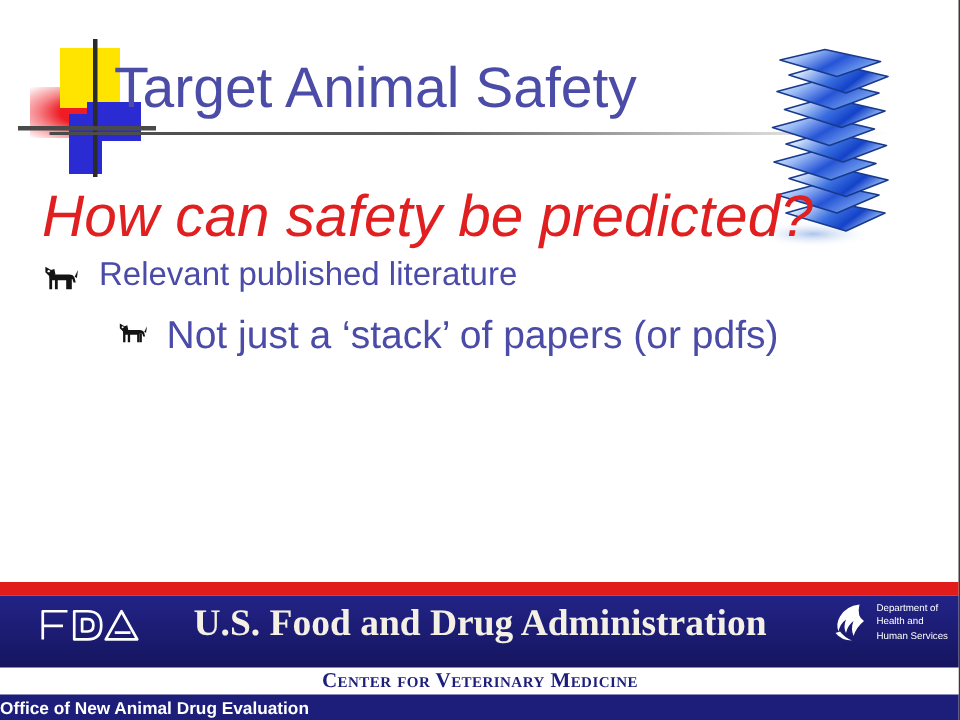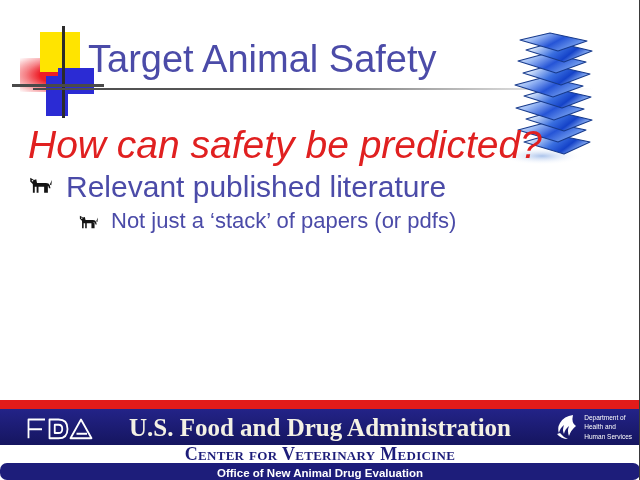--- a/index.html
+++ b/index.html
@@ -69,21 +69,21 @@
   #deco .line-h {
     position: absolute;
     left: -10px; top: 58px;
     width: 92px; height: 3px;
     background: #4a4a4a;
   }
 
   
   #title {
     position: absolute;
-    left: 88px;
+    left: 76px;
     top: 38px;
     font-size: 38px;
     color: #4b4ba8;
     font-weight: 400;
     letter-spacing: 0px;
     white-space: nowrap;
   }
   #title-rule {
     position: absolute;
     left: 33px;
@@ -125,45 +125,45 @@
     display: inline-block;
     margin-top: 5px;
   }
   .bullet-text {
     color: #4b4ba8;
     line-height: 1.16;
   }
 
   #b1 { left: 28px; top: 170px; }
   #b1 .dog-icon { width: 24px; height: 18px; margin-right: 14px; margin-top: 7px; }
-  #b1 .bullet-text { font-size: 30px; }
+  #b1 .bullet-text { font-size: 22px; }
 
   #b2 { left: 78px; top: 208px; }
   #b2 .dog-icon { width: 20px; height: 15px; margin-right: 13px; margin-top: 7px; }
-  #b2 .bullet-text { font-size: 22px; }
+  #b2 .bullet-text { font-size: 26px; }
 
   #b3 { left: 78px; top: 240px; width: 520px; }
   #b3 .dog-icon { width: 20px; height: 15px; margin-right: 13px; margin-top: 7px; }
   #b3 .bullet-text { font-size: 22px; }
 
   
   #footer {
     position: absolute;
     left: 0;
     bottom: 0;
     width: 640px;
   }
   #red-bar {
     height: 9px;
     background: #e21b1b;
     width: 100%;
   }
   #fda-band {
     position: relative;
-    height: 36px;
+    height: 48px;
     background: #1d1d7a;
     background: linear-gradient(to bottom, #232388 0%, #15155f 100%);
   }
   #fda-logo {
     position: absolute;
     left: 24px;
     top: 6px;
     width: 72px;
     height: 27px;
   }
@@ -196,30 +196,28 @@
   }
   #cvm-band {
     height: 18px;
     background: #ffffff;
     text-align: center;
   }
   #cvm-text {
     color: #1d1d7a;
     font-family: "Liberation Serif", serif;
     font-weight: 700;
-    font-size: 18px;
+    font-size: 14px;
     line-height: 18px;
     letter-spacing: 0.3px;
     font-variant: small-caps;
   }
   #onade-band {
     height: 17px;
     background: #1d1d7a;
-    text-align: center;
-    border-radius: 7px;
   }
   #onade-text {
     color: #ffffff;
     font-size: 11.5px;
     font-weight: 700;
     line-height: 17px;
     letter-spacing: 0px;
   }
 </style>
 </head>

